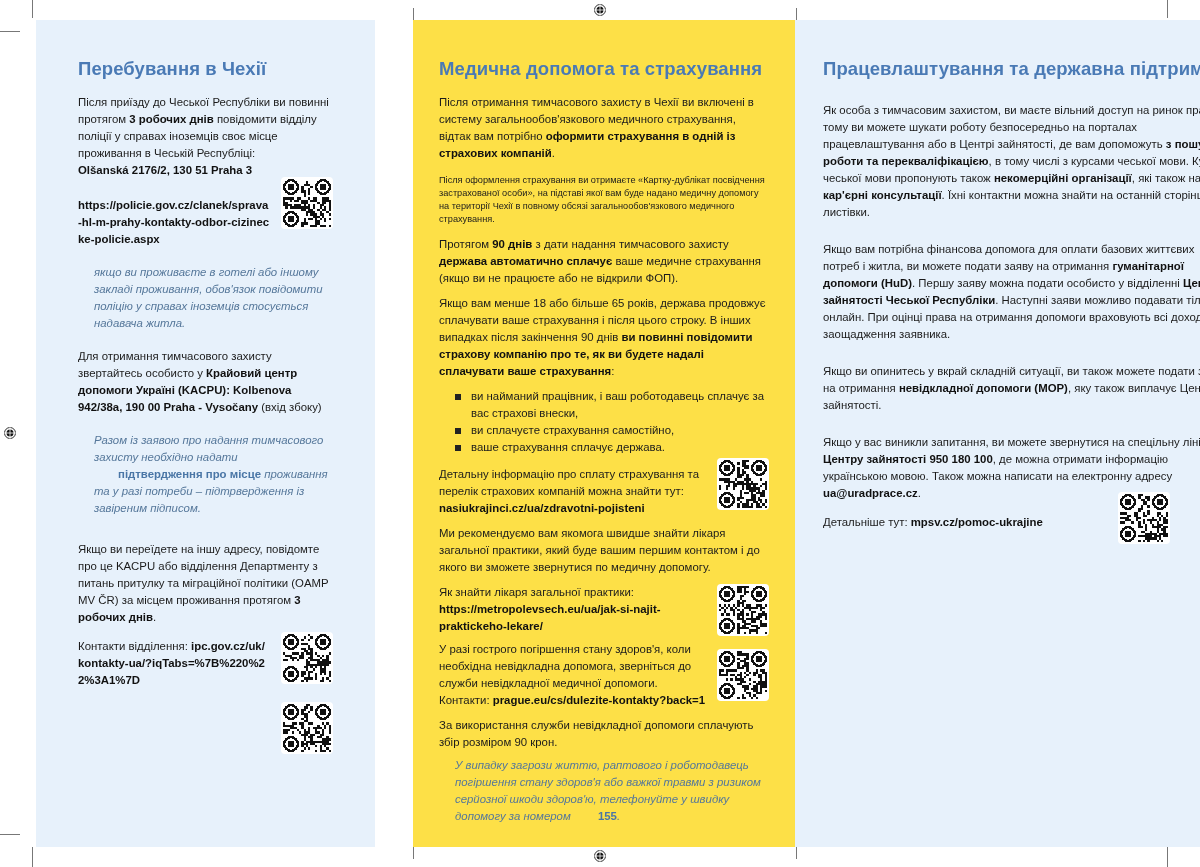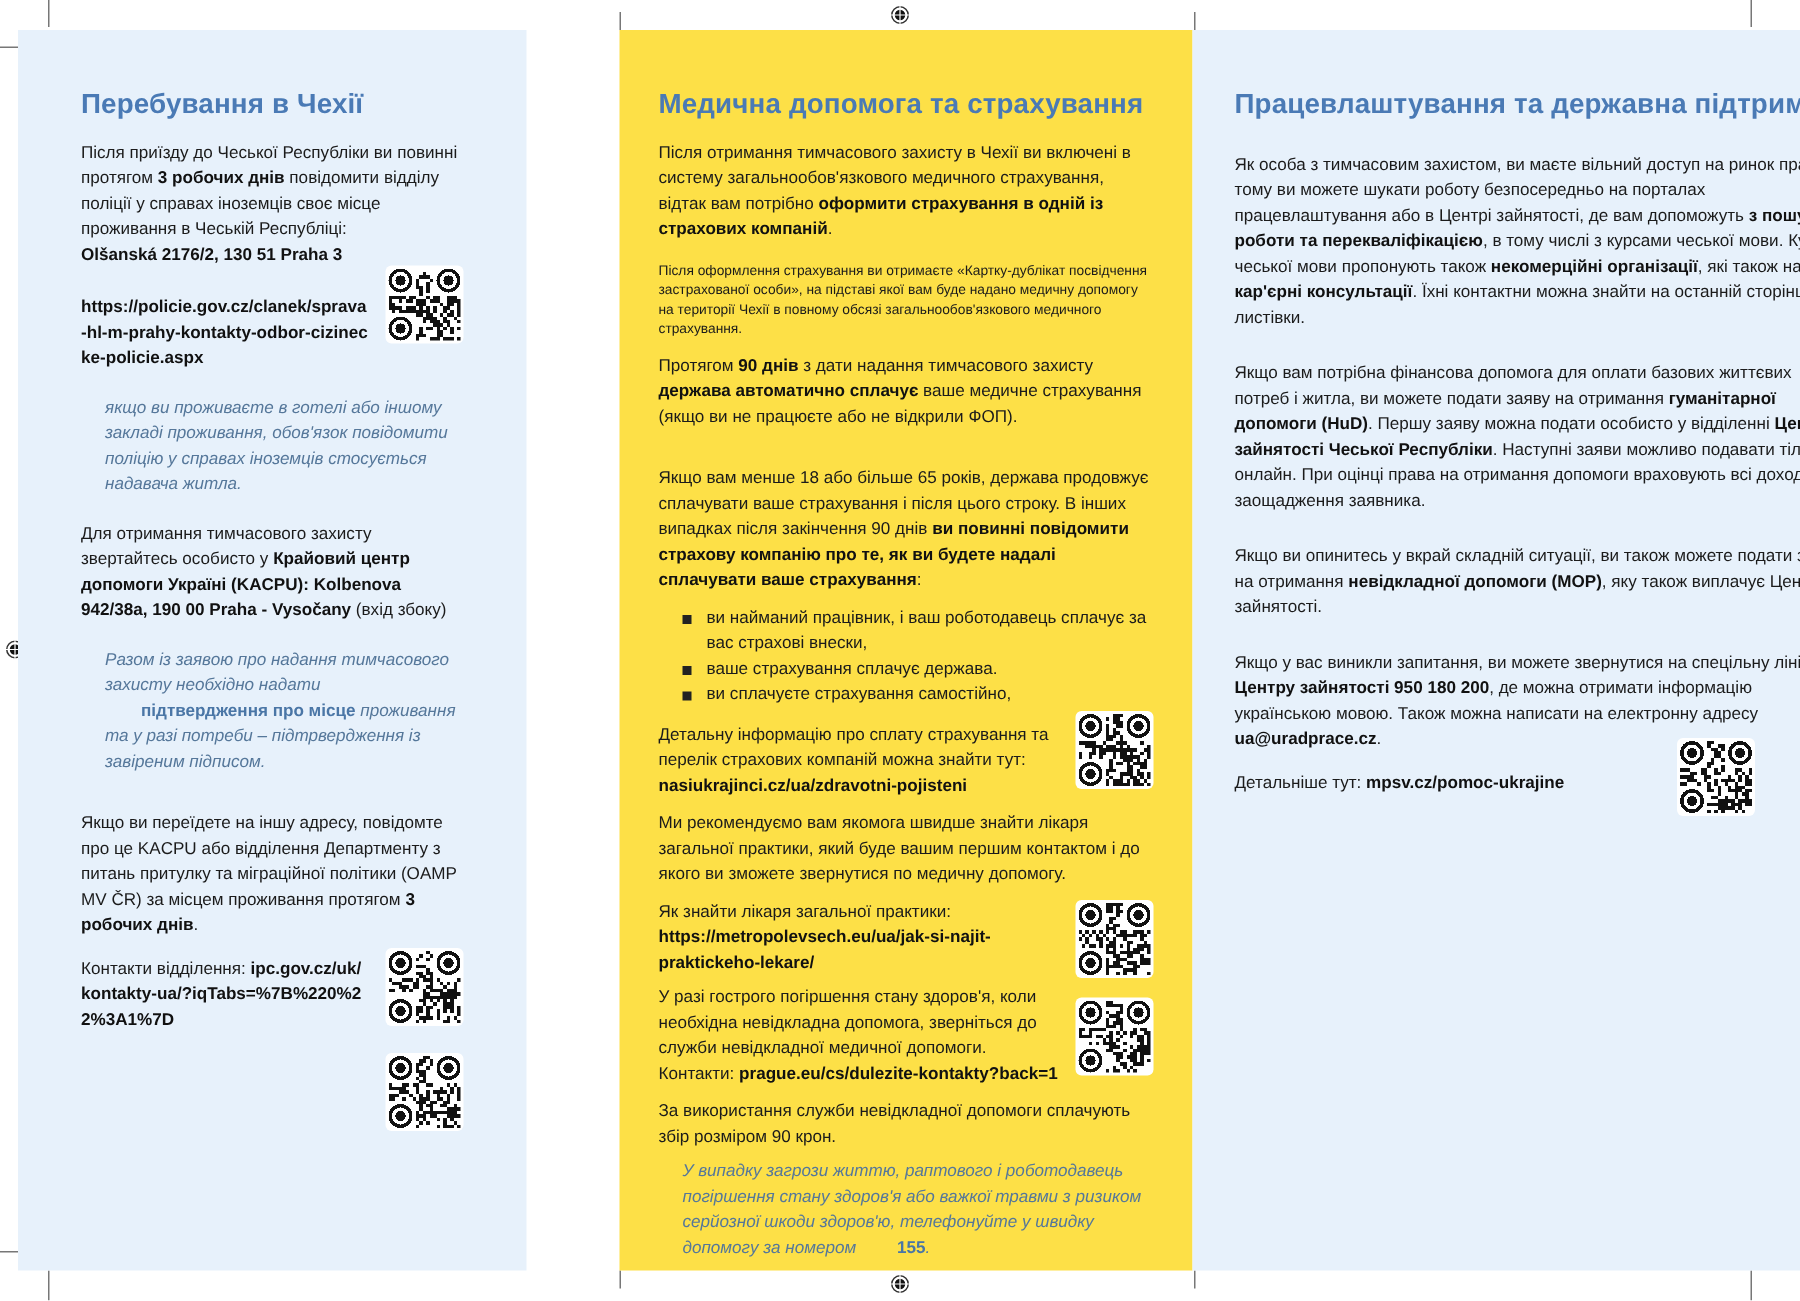--- a/index.html
+++ b/index.html
@@ -3,21 +3,21 @@
 <meta charset="utf-8">
 <style>
   html, body { margin:0; padding:0; }
   body {
     width:1200px; height:867px; position:relative; overflow:hidden;
     background:#ffffff;
     font-family:"Liberation Sans", "DejaVu Sans", sans-serif;
     color:#1b1b1b;
   }
   .panel { position:absolute; top:20px; height:827px; box-sizing:border-box; }
-  .panel.left { left:12px; width:339px; background:#e7f1fb; padding:38px 42px 0 42px; }
+  .panel.left { left:36px; width:339px; background:#e7f1fb; padding:38px 42px 0 42px; }
   .panel.mid { left:413px; width:382px; background:#fde047; padding:38px 26px 0 26px; }
   .panel.right { left:795px; width:465px; background:#e7f1fb; padding:38px 26px 0 28px; }
 
   h2 {
     margin:0 0 14px 0; color:#4a7ab5; font-size:18.5px; font-weight:bold;
     line-height:22px; letter-spacing:0.1px;
   }
   p { margin:0 0 12px 0; font-size:11.4px; line-height:17px; }
   p.small { font-size:9.2px; line-height:13px; margin-bottom:10px; }
   p.note { font-style:italic; color:#55779a; padding-left:16px; }
@@ -522,30 +522,30 @@
       </div>
   </div>
 </section>
 
 <section class="panel mid">
   <h2>Медична допомога та страхування</h2>
   <p>
     <span>Після отримання тимчасового захисту в Чехії ви включені в систему загальнообов'язкового медичного страхування, відтак вам потрібно </span><b>оформити страхування в одній із страхових компаній</b><span>.</span>
   </p>
   <p class="small">Після оформлення страхування ви отримаєте «Картку-дублікат посвідчення застрахованої особи», на підставі якої вам буде надано медичну допомогу на території Чехії в повному обсязі загальнообов'язкового медичного страхування.</p>
-  <p style="margin-bottom:24px;">
+  <p style="margin-bottom:8px;">
     <span>Протягом </span><b>90 днів</b><span> з дати надання тимчасового захисту </span><b>держава автоматично сплачує</b><span> ваше медичне страхування (якщо ви не працюєте або не відкрили ФОП).</span>
   </p>
   <p>
     <span>Якщо вам менше 18 або більше 65 років, держава продовжує сплачувати ваше страхування і після цього строку. В інших випадках після закінчення 90 днів </span><b>ви повинні повідомити страхову компанію про те, як ви будете надалі сплачувати ваше страхування</b><span>:</span>
   </p>
   <ul class="bullets">
     <li>ви найманий працівник, і ваш роботодавець сплачує за вас страхові внески,</li>
+    <li>ви сплачуєте страхування самостійно,</li>
     <li>ваше страхування сплачує держава.</li>
-    <li>ви сплачуєте страхування самостійно,</li>
   </ul>
   <div class="withqr">
     <p style="margin-bottom:8px;">
       <span>Детальну інформацію про сплату страхування та перелік страхових компаній можна знайти тут: </span><b>nasiukrajinci.cz/ua/zdravotni-pojisteni</b>
     </p>
     <div class="qr qr-code" style="top:-8px;">
         <svg viewBox="0 0 21 21" shape-rendering="crispEdges">
           <rect x="10" y="0" width="1" height="1" fill="#111"></rect>
           <rect x="11" y="0" width="1" height="1" fill="#111"></rect>
           <rect x="12" y="0" width="1" height="1" fill="#111"></rect>
@@ -994,21 +994,21 @@
   <p>
     <span>Як особа з тимчасовим захистом, ви маєте вільний доступ на ринок праці, тому ви можете шукати роботу безпосередньо на порталах працевлаштування або в Центрі зайнятості, де вам допоможуть </span><b>з пошуком роботи та перекваліфікацією</b><span>, в тому числі з курсами чеської мови. Курси чеської мови пропонують також </span><b>некомерційні організації</b><span>, які також надають </span><b>кар'єрні консультації</b><span>. Їхні контактни можна знайти на останній сторінці цієї листівки.</span>
   </p>
   <p style="margin-top:20px;">
     <span>Якщо вам потрібна фінансова допомога для оплати базових життєвих потреб і житла, ви можете подати заяву на отримання </span><b>гуманітарної допомоги (HuD)</b><span>. Першу заяву можна подати особисто у відділенні </span><b>Центру зайнятості Чеської Республіки</b><span>. Наступні заяви можливо подавати тільки онлайн. При оцінці права на отримання допомоги враховують всі доходи та заощадження заявника.</span>
   </p>
   <p style="margin-top:20px;">
     <span>Якщо ви опинитесь у вкрай складній ситуації, ви також можете подати заяву на отримання </span><b>невідкладної допомоги (MOP)</b><span>, яку також виплачує Центр зайнятості.</span>
   </p>
   <p style="margin-top:20px;">
-    <span>Якщо у вас виникли запитання, ви можете звернутися на спецільну лінію </span><b>Центру зайнятості 950 180 200</b><span>, де можна отримати інформацію українською мовою. Також можна написати на електронну адресу </span><b>ua@uradprace.cz</b><span>.</span>
+    <span>Якщо у вас виникли запитання, ви можете звернутися на спецільну лінію </span><b>Центру зайнятості 950 180 100</b><span>, де можна отримати інформацію українською мовою. Також можна написати на електронну адресу </span><b>ua@uradprace.cz</b><span>.</span>
   </p>
   <div class="withqr" style="min-height:60px; margin-top:8px;">
     <p style="margin-bottom:0;">
       <span>Детальніше тут: </span><b>mpsv.cz/pomoc-ukrajine</b>
     </p>
     <div class="qr qr-code" style="top:-22px; right:64px;">
         <svg viewBox="0 0 21 21" shape-rendering="crispEdges">
           <rect x="8" y="0" width="1" height="1" fill="#111"></rect>
           <rect x="9" y="0" width="1" height="1" fill="#111"></rect>
           <rect x="8" y="1" width="1" height="1" fill="#111"></rect>

